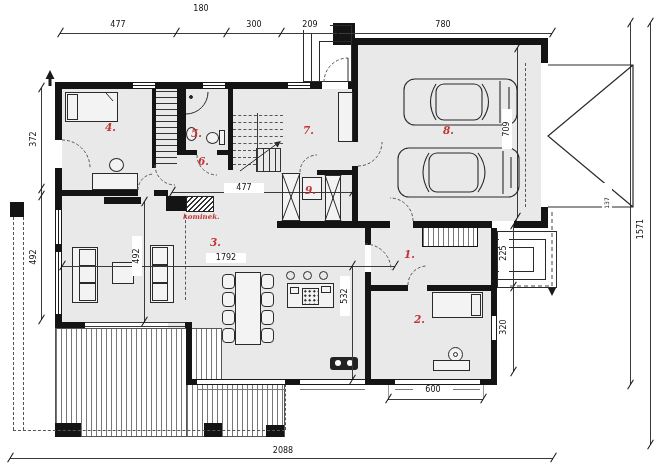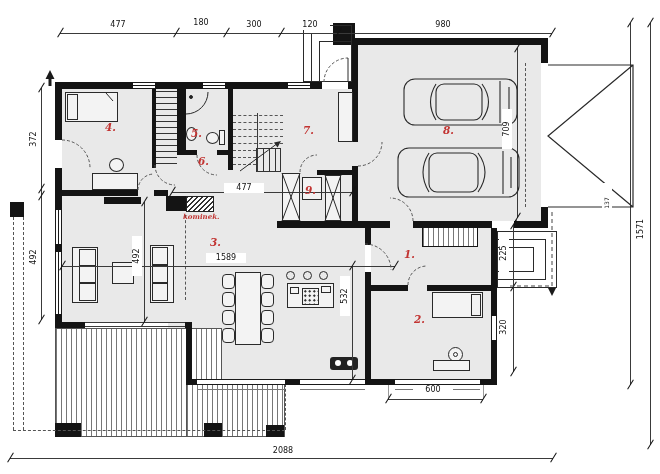--- a/index.html
+++ b/index.html
@@ -269,30 +269,30 @@
       <path d="M281,141 l-7,1.5 l3.5,5 z" fill="#2a2a2a"></path>
     </g>
     <g stroke="#444" fill="none" stroke-dasharray="4,3" stroke-width="1">
       <path d="M552,212 V286 M510,286 H552"></path>
     </g>
     <path d="M548,288 h8 l-4,8 z" fill="#1a1a1a"></path>
     <path d="M50,70 l4.5,9 h-3 v7 h-3 v-7 h-3 z" fill="#1a1a1a"></path>
   </svg>
 
   <div class="a dl" style="left:98px;top:20px">477</div>
-  <div class="a dl" style="left:181px;top:18px">180</div>
+  <div class="a dl" style="left:181px;top:4px">180</div>
   <div class="a dl" style="left:234px;top:20px">300</div>
-  <div class="a dl" style="left:290px;top:20px">120</div>
-  <div class="a dl" style="left:423px;top:20px">980</div>
+  <div class="a dl" style="left:290px;top:20px">209</div>
+  <div class="a dl" style="left:423px;top:20px">780</div>
   <div class="a dl" style="left:263px;top:446px">2088</div>
   <div class="a dl dlr" style="left:14px;top:134px">372</div>
   <div class="a dl dlr" style="left:14px;top:252px">492</div>
   <div class="a dl dlr" style="left:621px;top:224px">1571</div>
   <div class="a dl" style="left:224px;top:183px">477</div>
-  <div class="a dl" style="left:206px;top:253px">1589</div>
+  <div class="a dl" style="left:206px;top:253px">1792</div>
   <div class="a dl dlr" style="left:117px;top:251px">492</div>
   <div class="a dl dlr" style="left:325px;top:291px">532</div>
   <div class="a dl dlr" style="left:487px;top:124px">709</div>
   <div class="a dl dlr" style="left:484px;top:248px">225</div>
   <div class="a dl dlr" style="left:484px;top:322px">320</div>
   <div class="a dl" style="left:413px;top:385px">600</div>
   <div class="a dl dlr dls" style="left:587px;top:198px">137</div>
 
   <div class="a rn" style="left:404px;top:248px">1.</div>
   <div class="a rn" style="left:414px;top:313px">2.</div>

